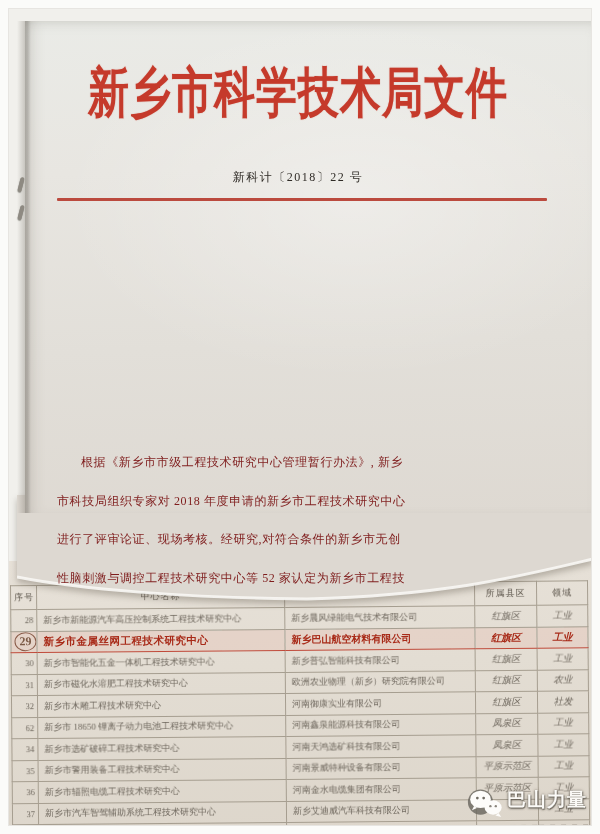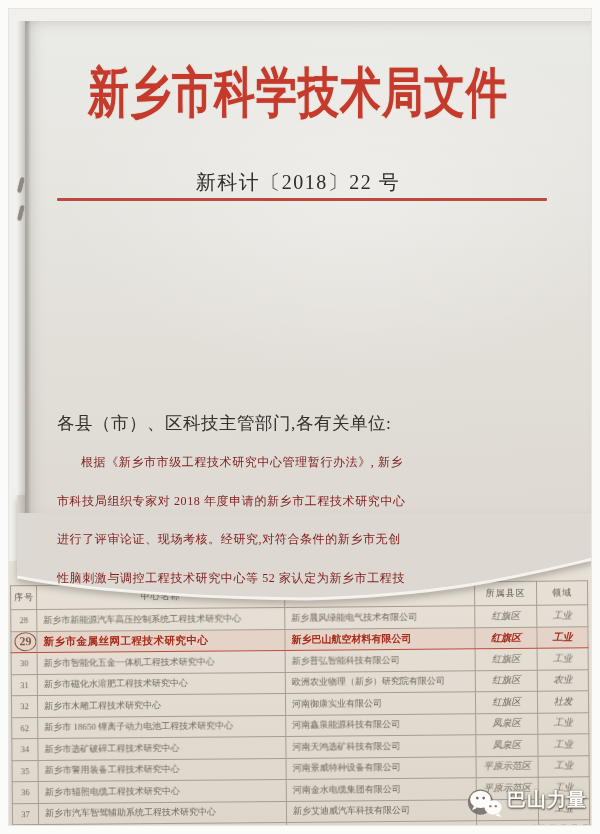--- a/index.html
+++ b/index.html
@@ -10,21 +10,21 @@
 
   
   .table-photo{position:absolute;left:0;top:552px;right:0;bottom:0;z-index:1;overflow:hidden;
     background:linear-gradient(178deg,#e7e1d8 0%,#e3ddd3 40%,#ddd6cb 100%);}
   table.centers{border-collapse:collapse;table-layout:fixed;width:577px;position:absolute;left:1px;top:24px;
     transform:rotate(-0.5deg);transform-origin:40px 0;}
   table.centers td,table.centers th{border:1px solid #a69e90;overflow:hidden;white-space:nowrap;
     font-weight:normal;padding:0 3px;}
   table.centers thead th{height:24px;font-size:9px;color:#5d564c;text-align:center;filter:blur(.35px);letter-spacing:1px;}
   table.centers tbody td{height:21.5px;font-size:9px;color:#6d665c;filter:blur(.35px);}
-  table.centers td.c-no{text-align:center;font-size:8.5px;}
+  table.centers td.c-no{text-align:right;font-size:8.5px;}
   table.centers td.c-center,table.centers td.c-company{text-align:left;padding-left:6px;}
   table.centers td.c-district,table.centers td.c-field{text-align:center;font-size:9.5px;font-style:italic;}
   table.centers tr.highlight td{filter:none;color:#a82a18;font-weight:bold;font-size:10px;
     background:rgba(235,160,148,.18);border-top:1.5px solid #c04a3a;border-bottom:1.5px solid #c04a3a;}
   table.centers tr.highlight td.c-center{font-size:10.5px;letter-spacing:.5px;}
   .circled{display:inline-block;border:1.2px solid #8a5c4a;border-radius:50%;padding:1px 4px;font-size:12px;color:#7c5a46;}
   table.centers tr.cutoff td{background:repeating-linear-gradient(90deg,rgba(90,82,70,.35) 0 5px,rgba(0,0,0,0) 5px 11px);
     background-size:100% 6px;background-position:0 4px;background-repeat:no-repeat;}
 
   
@@ -44,21 +44,21 @@
   .edge-shade{position:absolute;left:8px;top:12px;width:14px;height:492px;z-index:4;
     background:linear-gradient(90deg,rgba(0,0,0,0) 0%,rgba(100,94,84,.28) 55%,rgba(60,56,48,.18) 75%,rgba(0,0,0,0) 100%);}
   .staple{position:absolute;left:10px;width:4px;height:15px;z-index:5;background:#8e8a82;border-radius:2px;
     transform:rotate(14deg);box-shadow:0 1px 1px rgba(60,55,48,.5);}
   .staple.s1{top:168px;} .staple.s2{top:196px;}
 
   .doc-content{position:absolute;left:0;top:0;right:4px;height:560px;z-index:6;}
   .red-banner{position:absolute;left:0;top:42px;width:100%;height:84px;line-height:84px;text-align:center;
     font-size:41px;font-weight:bold;color:#c53a2b;letter-spacing:1px;transform:scaleY(1.32);
     text-shadow:0 0 1px rgba(197,58,43,.5);}
-  .doc-number{position:absolute;left:0;top:160px;width:100%;text-align:center;font-size:20px;color:#2f2b26;letter-spacing:1.5px;}
+  .doc-number{position:absolute;left:0;top:160px;width:100%;text-align:center;font-size:12px;color:#2f2b26;letter-spacing:1.5px;}
   .red-rule{position:absolute;left:48px;top:189px;width:490px;height:2.5px;background:#bb4a3e;border-radius:1px;}
   .title-block{position:absolute;left:0;top:254px;width:100%;text-align:center;}
   .title-block .line{font-size:22px;font-weight:bold;color:#29251f;line-height:40px;letter-spacing:1.5px;white-space:nowrap;}
   .salutation{position:absolute;left:48px;top:402px;font-size:17.5px;color:#332f29;letter-spacing:.5px;white-space:nowrap;}
   .body-block{position:absolute;left:48px;top:434px;width:505px;}
   .body-block .line{font-size:12px;color:#7f1d1d;line-height:38.5px;letter-spacing:.6px;white-space:nowrap;}
   .body-block .line:first-child{text-indent:2em;}
 </style>
 </head>
 <body>
@@ -189,21 +189,20 @@
     <div class="paper"></div>
     <div class="paper-sheen"></div>
     <div class="edge-shade"></div>
     <div class="staple s1"></div>
     <div class="staple s2"></div>
 
     <div class="doc-content">
       <div class="red-banner">新乡市科学技术局文件</div>
       <div class="doc-number">新科计〔2018〕22 号</div>
       <div class="red-rule"></div>
-      <div class="salutation">各县（市）、区科技主管部门,各有关单位:</div>
       <div class="body-block" id="body-block">
           <div class="line">根据《新乡市市级工程技术研究中心管理暂行办法》, 新乡</div>
           <div class="line">市科技局组织专家对 2018 年度申请的新乡市工程技术研究中心</div>
           <div class="line">进行了评审论证、现场考核。经研究,对符合条件的新乡市无创</div>
           <div class="line">性脑刺激与调控工程技术研究中心等 52 家认定为新乡市工程技</div>
         </div>
     </div>
 
   </div>
 </div>

